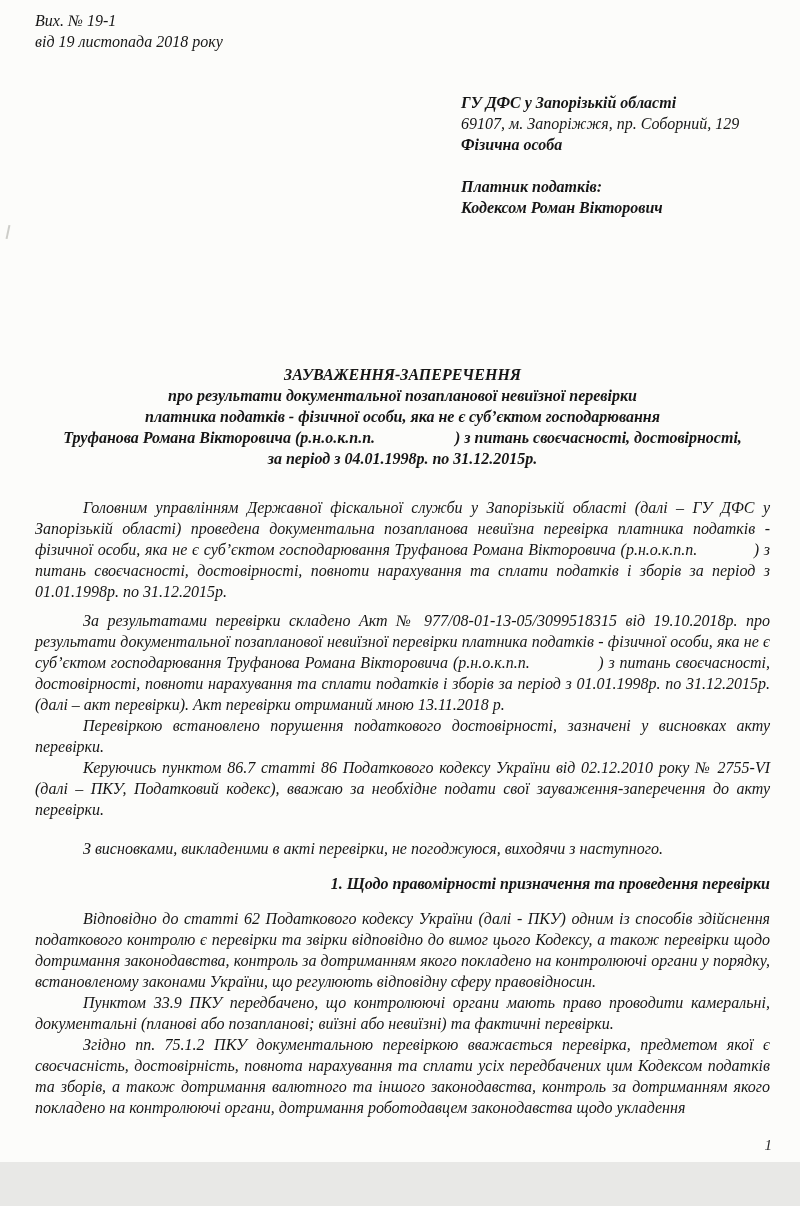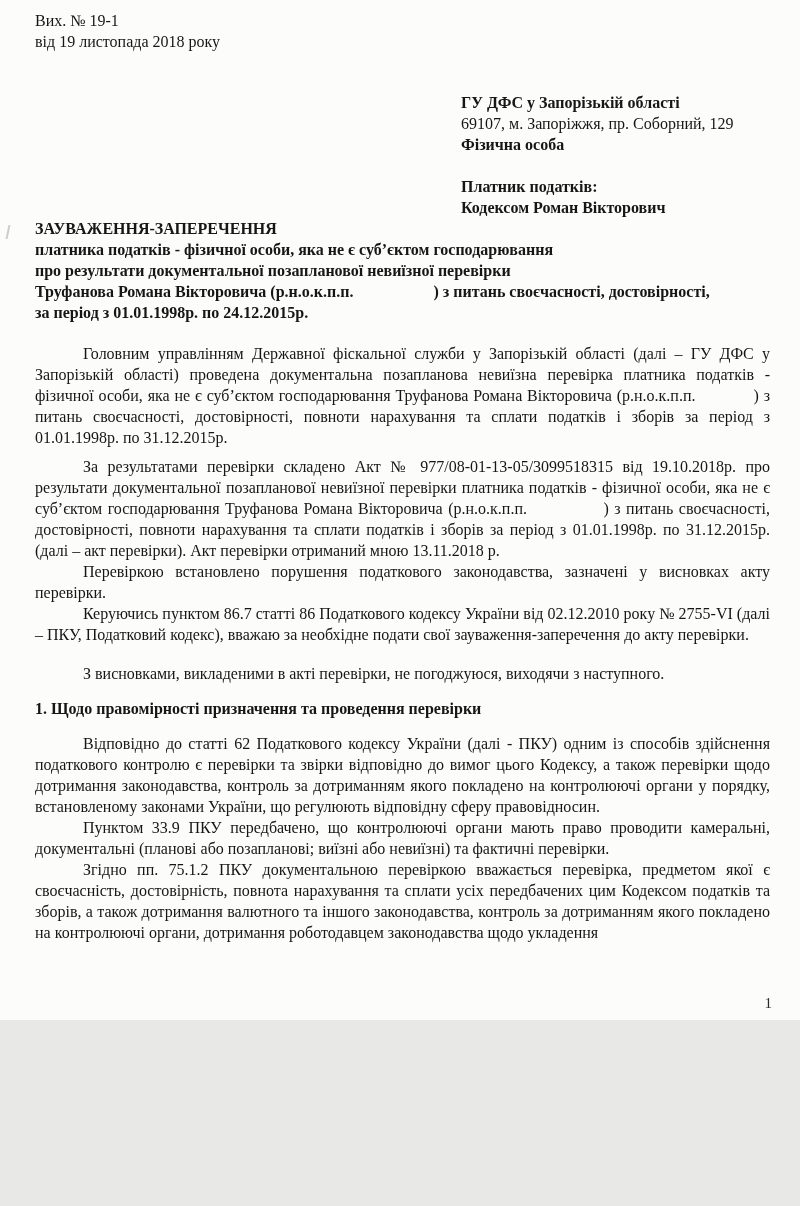--- a/index.html
+++ b/index.html
@@ -10,51 +10,54 @@
   body {
     width: 800px;
     height: 1206px;
     overflow: hidden;
     font-family: "Liberation Serif", "DejaVu Serif", serif;
     color: #161616;
   }
   .page {
     position: relative;
     width: 800px;
-    height: 1020px;
+    height: 1162px;
     background: #fcfcfa;
     box-sizing: border-box;
     padding: 10px 30px 0 35px;
     font-size: 16px;
     line-height: 21px;
     overflow: hidden;
+    font-style: italic;
   }
   .b { font-weight: bold; }
   .ref div { white-space: pre; }
   .recipient {
     margin-top: 40px;
     margin-left: 426px;
   }
   .recipient .gap-above { margin-top: 21px; }
   .title {
+    margin-top: 146px;
+    text-align: center;
     font-weight: bold;
   }
   .title div { white-space: pre-wrap; }
-  .body { margin-top: 20px; }
+  .body { margin-top: 28px; }
   p.para {
     margin: 0;
     text-align: justify;
     text-indent: 48px;
     white-space: pre-wrap;
   }
   p.para.gap-top { margin-top: 8px; }
   p.para.gap-big { margin-top: 18px; }
   .section-heading {
     margin: 14px 0;
-    text-align: left;
+    text-align: right;
     font-weight: bold;
   }
   .pagenum {
     position: absolute;
     right: 24px;
     bottom: 6px;
     font-size: 15px;
     color: #2a2a2a;
     background: #fcfcfa;
     padding: 0 4px;
@@ -85,30 +88,30 @@
   <div class="recipient">
     <div class="b">ГУ ДФС у Запорізькій області</div>
     <div>69107, м. Запоріжжя, пр. Соборний, 129</div>
     <div class="b">Фізична особа</div>
     <div class="b gap-above">Платник податків:</div>
     <div class="b">Кодексом Роман Вікторович</div>
   </div>
 
   <div class="title">
     <div>ЗАУВАЖЕННЯ-ЗАПЕРЕЧЕННЯ</div>
+    <div>про результати документальної позапланової невиїзної перевірки</div>
     <div>платника податків - фізичної особи, яка не є суб’єктом господарювання</div>
-    <div>про результати документальної позапланової невиїзної перевірки</div>
     <div>Труфанова Романа Вікторовича (р.н.о.к.п.п.&nbsp;&nbsp;&nbsp;&nbsp;&nbsp;&nbsp;&nbsp;&nbsp;&nbsp;&nbsp;&nbsp;&nbsp;&nbsp;&nbsp;&nbsp;&nbsp;&nbsp;&nbsp;&nbsp;&nbsp;) з питань своєчасності, достовірності,</div>
-    <div>за період з 01.01.1998р. по 24.12.2015р.</div>
+    <div>за період з 04.01.1998р. по 31.12.2015р.</div>
   </div>
 
   <div class="body">
     <p class="para">Головним управлінням Державної фіскальної служби у Запорізькій області (далі – ГУ ДФС у Запорізькій області) проведена документальна позапланова невиїзна перевірка платника податків - фізичної особи, яка не є суб’єктом господарювання Труфанова Романа Вікторовича (р.н.о.к.п.п.&nbsp;&nbsp;&nbsp;&nbsp;&nbsp;&nbsp;&nbsp;&nbsp;&nbsp;&nbsp;&nbsp;&nbsp;) з питань своєчасності, достовірності, повноти нарахування та сплати податків і зборів за період з 01.01.1998р. по 31.12.2015р.</p>
     <p class="para gap-top">За результатами перевірки складено Акт № 977/08-01-13-05/3099518315 від 19.10.2018р. про результати документальної позапланової невиїзної перевірки платника податків - фізичної особи, яка не є суб’єктом господарювання Труфанова Романа Вікторовича (р.н.о.к.п.п.&nbsp;&nbsp;&nbsp;&nbsp;&nbsp;&nbsp;&nbsp;&nbsp;&nbsp;&nbsp;&nbsp;&nbsp;&nbsp;&nbsp;) з питань своєчасності, достовірності, повноти нарахування та сплати податків і зборів за період з 01.01.1998р. по 31.12.2015р.  (далі – акт перевірки). Акт перевірки отриманий мною 13.11.2018 р.</p>
-    <p class="para">Перевіркою встановлено порушення податкового законодавства, зазначені у висновках акту перевірки.</p>
+    <p class="para">Перевіркою встановлено порушення податкового достовірності, зазначені у висновках акту перевірки.</p>
     <p class="para">Керуючись пунктом 86.7 статті 86 Податкового кодексу України від 02.12.2010 року № 2755-VI (далі – ПКУ, Податковий кодекс), вважаю за необхідне подати свої зауваження-заперечення до акту перевірки.</p>
     <p class="para gap-big">З висновками, викладеними в акті перевірки, не погоджуюся, виходячи з наступного.</p>
 
     <div class="section-heading">1. Щодо правомірності призначення та проведення перевірки</div>
 
     <p class="para">Відповідно до статті 62 Податкового кодексу України (далі - ПКУ) одним із способів здійснення податкового контролю є перевірки та звірки відповідно до вимог цього Кодексу, а також перевірки щодо дотримання законодавства, контроль за дотриманням якого покладено на контролюючі органи у порядку, встановленому законами України, що регулюють відповідну сферу правовідносин.</p>
     <p class="para">Пунктом 33.9 ПКУ передбачено, що контролюючі органи мають право проводити камеральні, документальні (планові або позапланові; виїзні або невиїзні) та фактичні перевірки.</p>
     <p class="para">Згідно пп. 75.1.2 ПКУ документальною перевіркою вважається перевірка, предметом якої є своєчасність, достовірність, повнота нарахування та сплати усіх передбачених цим Кодексом податків та зборів, а також дотримання валютного та іншого законодавства, контроль за дотриманням якого покладено на контролюючі органи, дотримання роботодавцем законодавства щодо укладення</p>
   </div>
 

